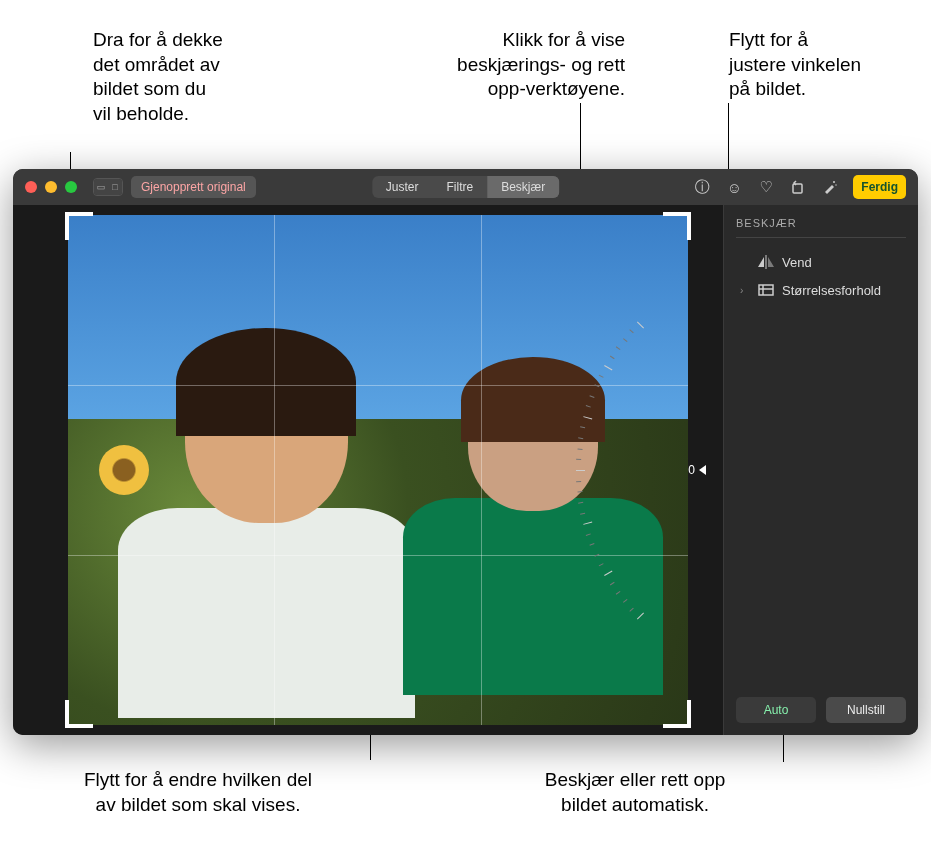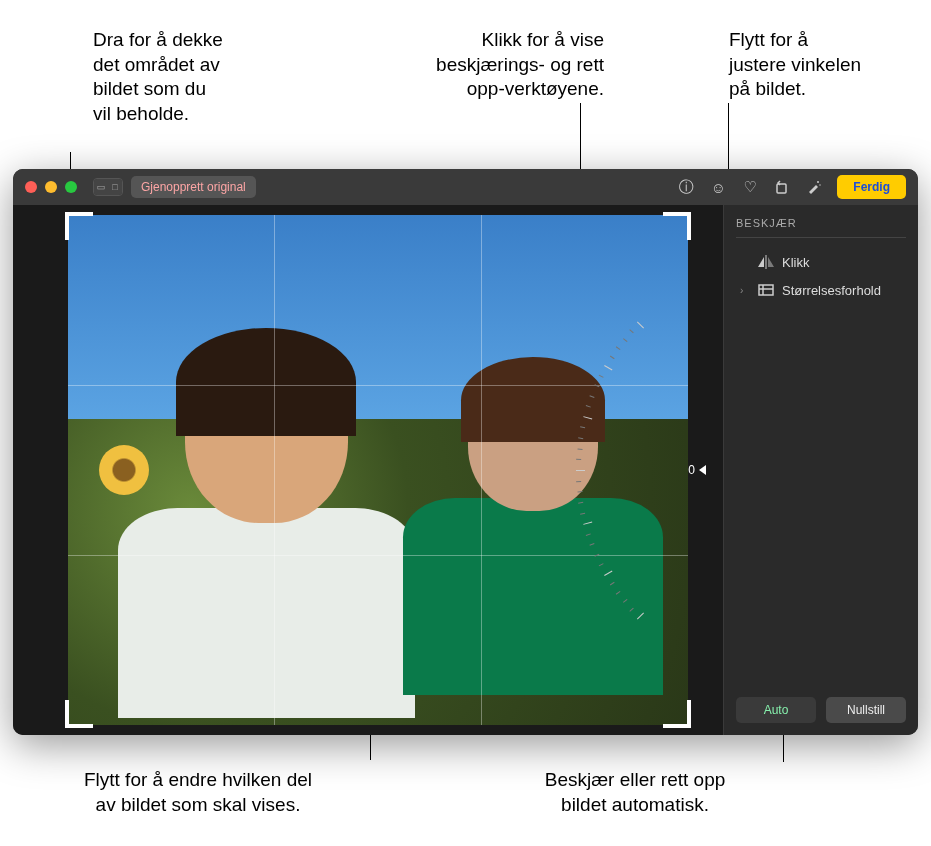--- a/index.html
+++ b/index.html
@@ -97,24 +97,24 @@
 }
 .tool-icon {
   width: 18px; height: 18px;
   display: flex; align-items: center; justify-content: center;
   color: #ccc;
   font-size: 15px;
   cursor: pointer;
 }
 .done-btn {
   background: #ffcc00;
-  color: #1d4ed8;
+  color: #14532d;
   font-size: 12px;
   font-weight: 600;
-  padding: 5px 16px;
+  padding: 5px 8px;
   border-radius: 5px;
   border: none;
 }
 .editor-body {
   display: flex;
   height: calc(100% - 36px);
 }
 .canvas-area {
   flex: 1;
   position: relative;
@@ -287,21 +287,21 @@
 </style>
 </head>
 <body>
 
 <div class="callout" style="left:71px; top:28px;margin-left:22px;">Dra for å dekke
 det området av
 bildet som du
 vil beholde.</div>
 <div class="callout-line" style="left:70px; top:152px; width:1px; height:48px;"></div>
 
-<div class="callout" style="left:379px; top:28px; text-align:right; width:225px;">Klikk for å vise
+<div class="callout" style="left:400px; top:28px; text-align:right; width:225px;">Klikk for å vise
 beskjærings- og rett
 opp-verktøyene.</div>
 <div class="callout-line" style="left:580px; top:103px; width:1px; height:75px;"></div>
 
 <div class="callout" style="left:729px; top:28px;">Flytt for å
 justere vinkelen
 på bildet.</div>
 <div class="callout-line" style="left:728px; top:103px; width:1px; height:375px;"></div>
 <div class="callout-line" style="left:715px; top:478px; width:13px; height:1px;"></div>
 
@@ -320,20 +320,25 @@
       <div class="tl red"></div>
       <div class="tl yellow"></div>
       <div class="tl green"></div>
     </div>
     <div class="zoom-toggle">
       <span>▭</span>
       <span>□</span>
     </div>
     <button class="restore-btn">Gjenopprett original</button>
 
+    <div class="tabs">
+      <button class="tab">Juster</button>
+      <button class="tab">Filtre</button>
+      <button class="tab active">Beskjær</button>
+    </div>
 
     <div class="right-tools">
       <div class="tool-icon">ⓘ</div>
       <div class="tool-icon">☺</div>
       <div class="tool-icon">♡</div>
       <div class="tool-icon">
         <svg width="16" height="16" viewBox="0 0 16 16" fill="none" stroke="#ccc" stroke-width="1.5">
             <rect x="3" y="5" width="9" height="9" rx="1"></rect>
             <path d="M6 2 L4 4 L6 6"></path>
           </svg>
@@ -427,21 +432,21 @@
       <div class="sidebar-title">BESKJÆR</div>
       <div class="sidebar-item">
         <span class="chev"></span>
         <span class="sb-icon">
           <svg width="16" height="14" viewBox="0 0 16 14" fill="#ccc">
               <path d="M0 12 L6 12 L6 2 Z"></path>
               <path d="M16 12 L10 12 L10 2 Z" opacity="0.5"></path>
               <rect x="7.5" y="0" width="1" height="14"></rect>
             </svg>
         </span>
-        <span>Klikk</span>
+        <span>Vend</span>
       </div>
       <div class="sidebar-item">
         <span class="chev">›</span>
         <span class="sb-icon">
           <svg width="16" height="12" viewBox="0 0 16 12" fill="none" stroke="#ccc" stroke-width="1.5">
               <rect x="1" y="1" width="14" height="10"></rect>
               <line x1="5" y1="1" x2="5" y2="11"></line>
               <line x1="1" y1="5" x2="15" y2="5"></line>
             </svg>
         </span>

